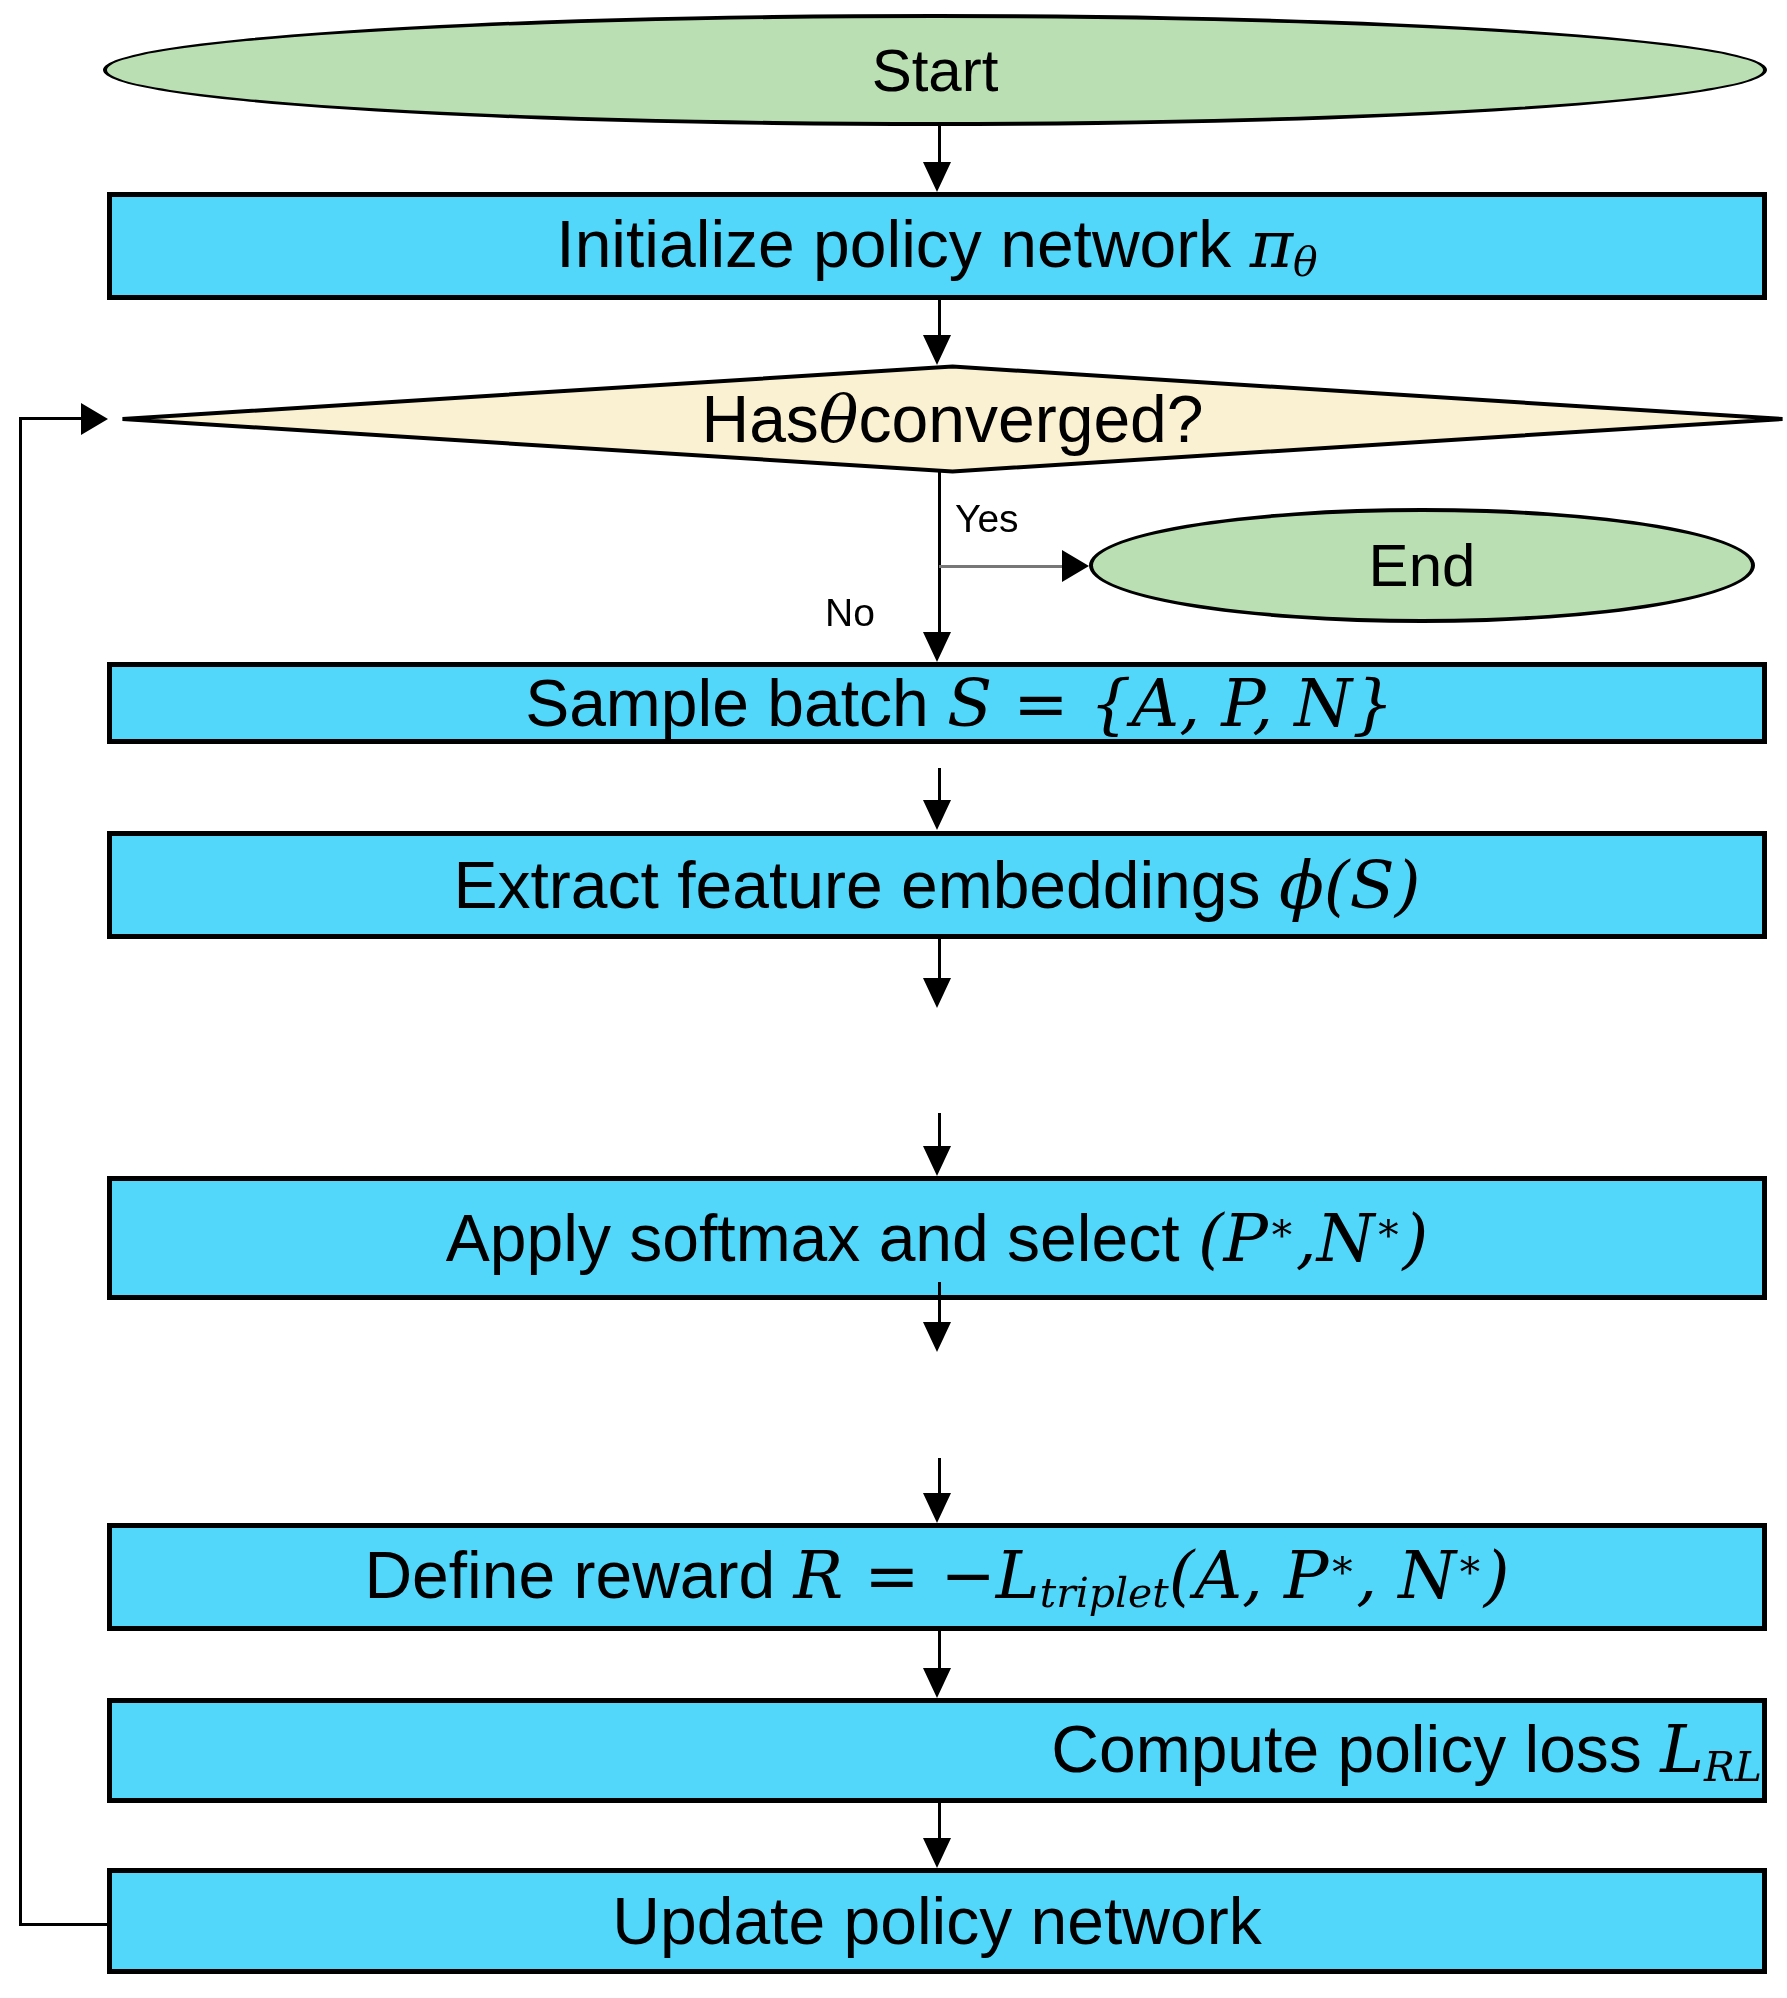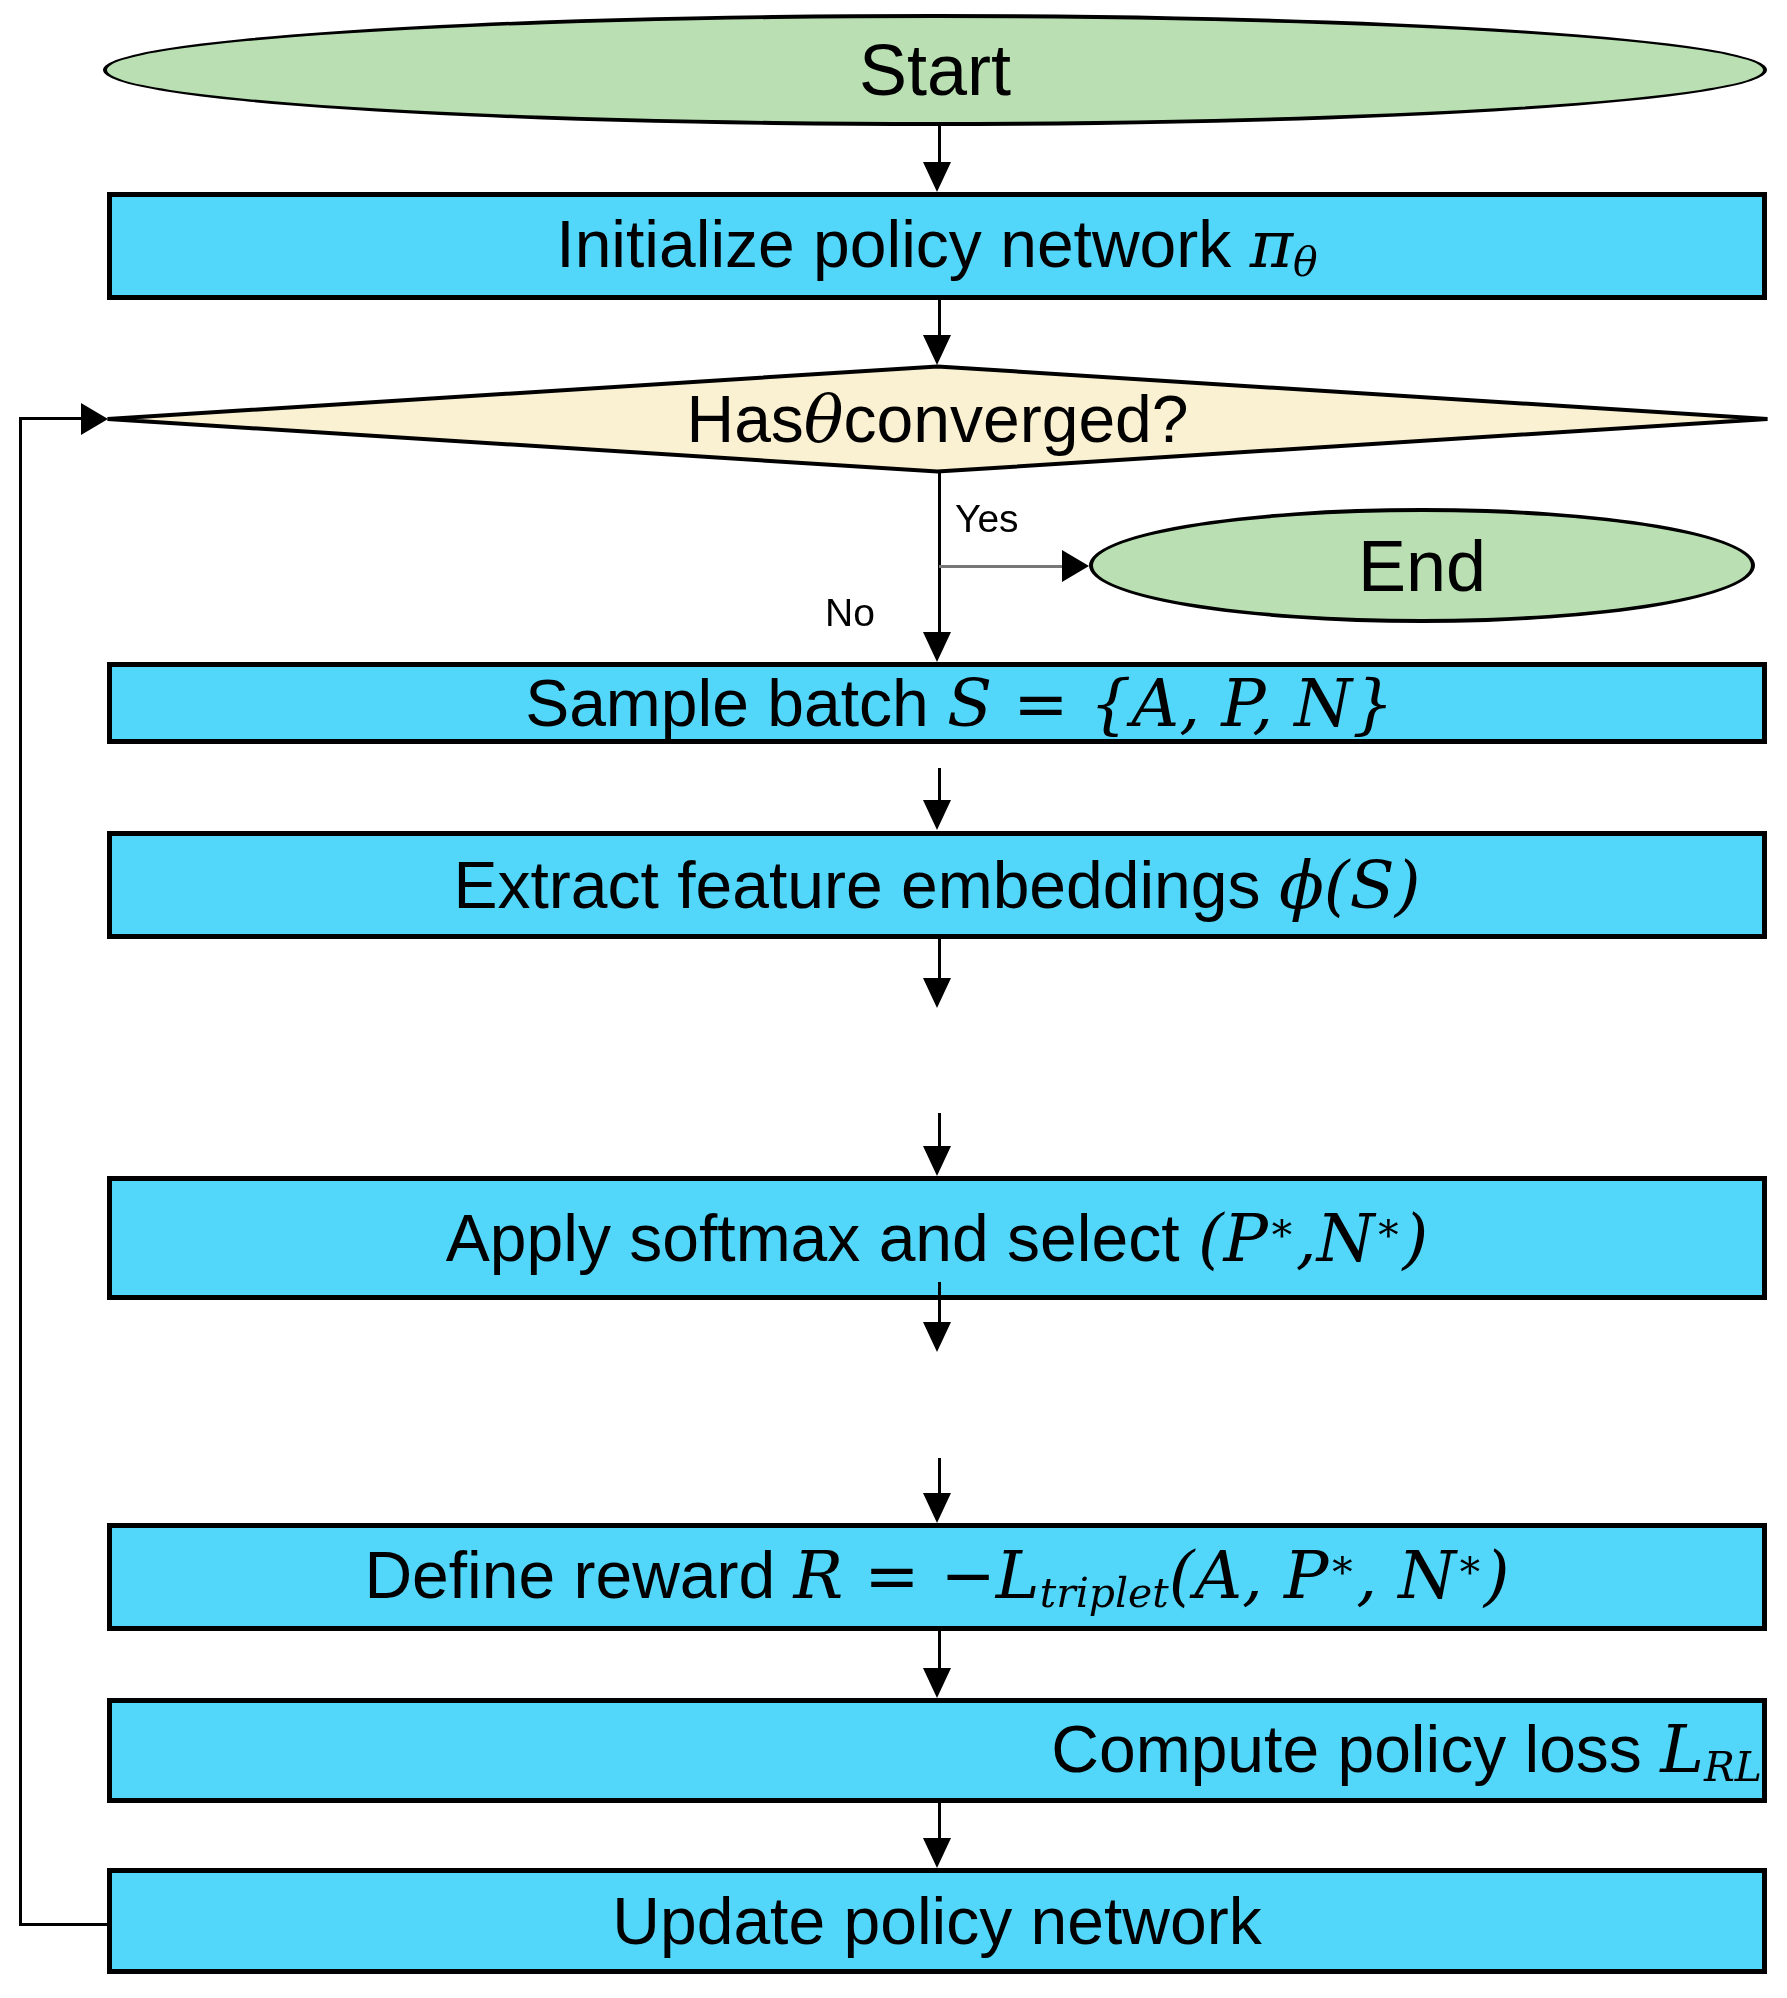--- a/index.html
+++ b/index.html
@@ -16,37 +16,37 @@
   
   .terminal {
     position: absolute;
     box-sizing: border-box;
     background: var(--terminal_fill, #B9DFB2);
     border: 4px solid var(--stroke, #000);
     border-radius: 50%;
     display: flex;
     align-items: center;
     justify-content: center;
-    font-size: 72px;
+    font-size: 60px;
   }
   .process {
     position: absolute;
     box-sizing: border-box;
     left: 107px;
     width: 1660px;
     background: var(--process_fill, #52D7FB);
     border: 5px solid var(--stroke, #000);
     display: flex;
     align-items: center;
     justify-content: center;
     font-size: 66px;
   }
   .decision {
     position: absolute;
-    left: 105px;
+    left: 120px;
     top: 364px;
     width: 1665px;
     height: 110px;
   }
   .decision svg { position: absolute; left: 0; top: 0; }
   .decision .decision-label {
     position: absolute;
     left: 0; top: 0;
     width: 100%; height: 100%;
     display: flex;

